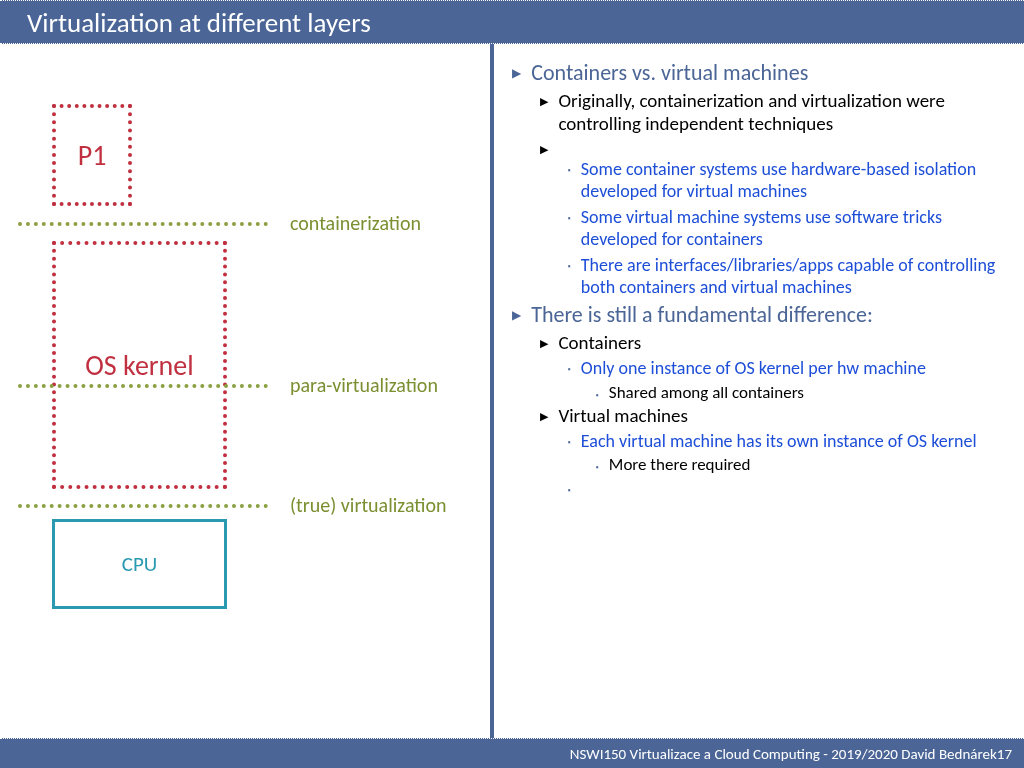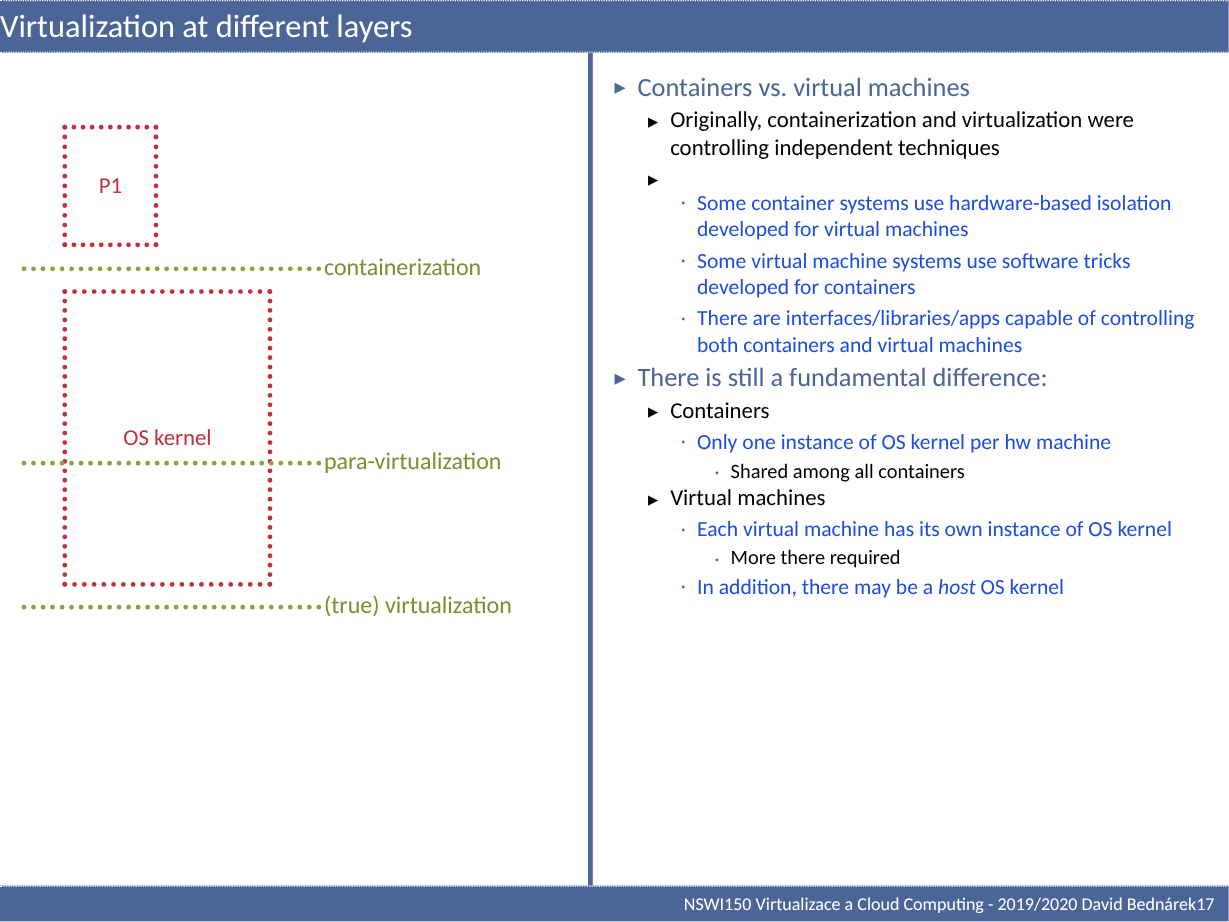--- a/index.html
+++ b/index.html
@@ -1,30 +1,30 @@
 <!DOCTYPE html>
 <html><head>
 <meta charset="utf-8">
 <style>
 *{margin:0;padding:0;box-sizing:border-box}
 body{width:1024px;height:768px;font-family:Calibri,'Segoe UI',sans-serif;position:relative;overflow:hidden;background:#fff}
-.header{background:#4a6596;height:44px;display:flex;align-items:center;padding:0 0;border-bottom:1px dotted #fff;border-top:1px dotted #fff}
+.header{background:#4a6596;height:44px;display:flex;align-items:center;padding:0 27px;border-bottom:1px dotted #fff;border-top:1px dotted #fff}
 .title{color:#fff;font-size:27px;font-weight:400}
 .content{display:flex;height:694px}
 .left{width:490px;position:relative}
 .right{width:534px;border-left:4px solid #4a6596;padding:16px 14px 10px 18px;overflow:hidden}
 .footer{position:absolute;bottom:0;left:0;right:0;height:30px;background:#4a6596;color:#fff;display:flex;justify-content:flex-end;align-items:center;padding:0 12px;font-size:15px;border-top:1px dotted #fff}
-.dashed-box{position:absolute;border:4px dotted;display:flex;align-items:center;justify-content:center;font-size:19px}
+.dashed-box{position:absolute;border:4px dotted;display:flex;align-items:center;justify-content:center;font-size:28px}
 .p1{left:52px;top:60px;width:80px;height:102px;border-color:#c03040;color:#c03040}
 .p2{left:148px;top:60px;width:80px;height:102px;border-color:#c03040;color:#c03040}
 .kernel{left:52px;top:197px;width:175px;height:248px;border-color:#c03040;color:#c03040}
 .cpu{position:absolute;left:52px;top:475px;width:175px;height:90px;border:3px solid #2a9ab0;color:#2a9ab0;display:flex;align-items:center;justify-content:center;font-size:21px}
 .dline{position:absolute;left:18px;width:250px;height:0;border-top:4px dotted #8ba040}
 .dl1{top:178px}.dl2{top:340px}.dl3{top:460px}
-.lbl{position:absolute;left:270px;color:#7a9030;font-size:20px}
+.lbl{position:absolute;left:290px;color:#7a9030;font-size:20px}
 .lb1{top:167px}.lb2{top:329px}.lb3{top:449px}
 .b{display:flex;align-items:flex-start;margin-bottom:4px}
 .tri{color:#4a6596;font-size:12px;margin-right:10px;margin-top:6px;flex-shrink:0}
 .tri2{color:#000;font-size:11px;margin-right:10px;margin-top:5px;flex-shrink:0}
 .sq{color:#4a6596;font-size:8px;margin-right:10px;margin-top:7px;flex-shrink:0}
 .h1{color:#4a6596;font-size:22px;line-height:1.2}
 .h2{color:#000;font-size:19px;line-height:1.2}
 .h3{color:#1d4ed8;font-size:18px;line-height:1.25}
 .h4{color:#000;font-size:17px;line-height:1.2}
 .i1{padding-left:0}
@@ -43,20 +43,21 @@
 <div class="content">
 <div class="left">
 <div class="dashed-box p1">P1</div>
 <div class="dline dl1"></div>
 <div class="lbl lb1">containerization</div>
 <div class="dashed-box kernel">OS kernel</div>
 <div class="dline dl2"></div>
 <div class="lbl lb2">para-virtualization</div>
 <div class="dline dl3"></div>
 <div class="lbl lb3">(true) virtualization</div>
+<div class="cpu">CPU</div>
 </div>
 
 <div class="right">
 <div class="b i1">
         <span class="tri">▶</span>
         <span class="h1">Containers vs. virtual machines</span>
       </div>
 <div class="b i2">
         <span class="tri2">▶</span>
         <span class="h2">Originally, containerization and virtualization were controlling independent techniques</span>
@@ -99,21 +100,20 @@
 <div class="b i3">
         <span class="sq">▪</span>
         <span class="h3">Each virtual machine has its own instance of OS kernel</span>
       </div>
 <div class="b i4">
         <span class="sq">▪</span>
         <span class="h4">More there required</span>
       </div>
 <div class="b i3">
         <span class="sq">▪</span>
-        <span class="h3"><span>In addition, there may be a </span><em>host</em><span> OS kernel</span></span>
       </div>
 </div>
 </div>
 
 <div class="footer">
 <span>NSWI150 Virtualizace a Cloud Computing - 2019/2020 David Bednárek</span>
 <span>17</span>
 </div>
 
 </body></html>

